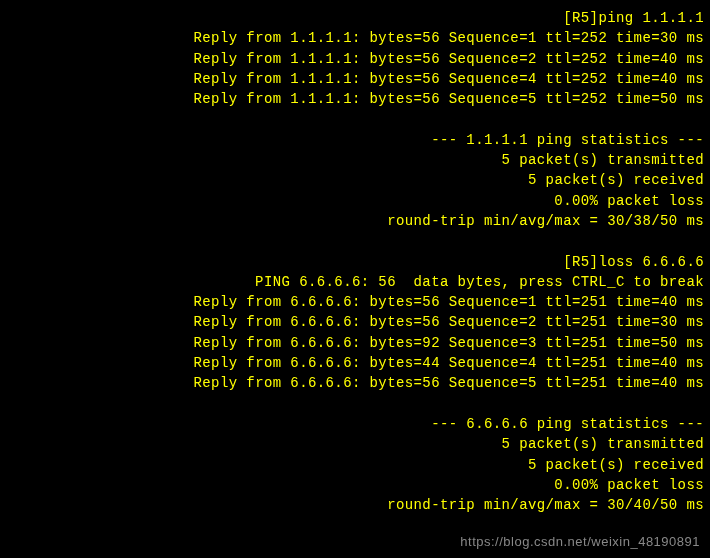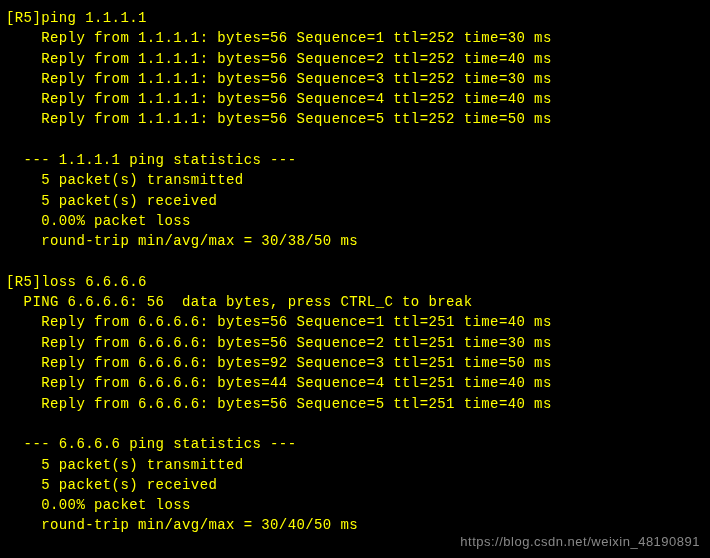--- a/index.html
+++ b/index.html
@@ -1,18 +1,19 @@
 <!DOCTYPE html>
 <html><head>
   <meta charset="utf-8">
   <style>
     * {
       margin: 0;
       padding: 0;
       box-sizing: border-box;
+      text-align: right;
     }
     body {
       background: #000;
       width: 710px;
       height: 558px;
       font-family: "Courier New", Consolas, monospace;
       font-size: 14px;
       color: #ffff00;
       padding: 8px 6px;
       position: relative;
@@ -34,21 +35,20 @@
       margin-top: 7px;
     }
   </style>
 </head>
 <body>
 
 <div>
   <div class="line">[R5]ping 1.1.1.1</div>
   <div class="line">    Reply from 1.1.1.1: bytes=56 Sequence=1 ttl=252 time=30 ms</div>
   <div class="line">    Reply from 1.1.1.1: bytes=56 Sequence=2 ttl=252 time=40 ms</div>
-  <div class="line">    Reply from 1.1.1.1: bytes=56 Sequence=3 ttl=252 time=30 ms</div>
   <div class="line">    Reply from 1.1.1.1: bytes=56 Sequence=4 ttl=252 time=40 ms</div>
   <div class="line">    Reply from 1.1.1.1: bytes=56 Sequence=5 ttl=252 time=50 ms</div>
   <div class="line">&nbsp;</div>
   <div class="line">  --- 1.1.1.1 ping statistics ---</div>
   <div class="line">    5 packet(s) transmitted</div>
   <div class="line">    5 packet(s) received</div>
   <div class="line">    0.00% packet loss</div>
   <div class="line">    round-trip min/avg/max = 30/38/50 ms</div>
   <div class="line">&nbsp;</div>
   <div class="line">[R5]loss 6.6.6.6</div>

